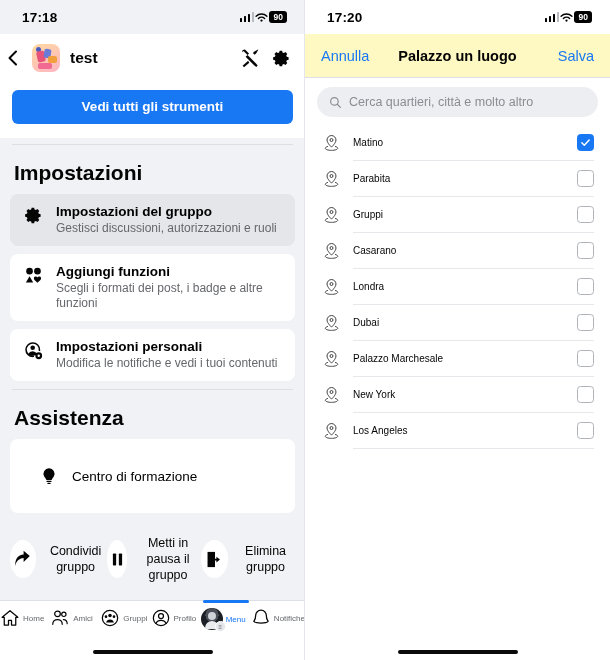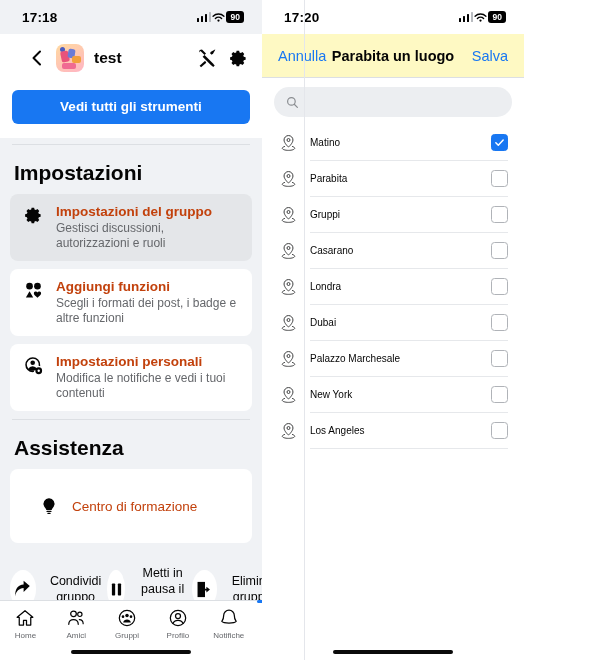--- a/index.html
+++ b/index.html
@@ -3,21 +3,21 @@
 <meta charset="utf-8">
 <style>
   * { box-sizing: border-box; margin: 0; padding: 0; }
   html, body {
     width: 610px; height: 660px;
     font-family: "Liberation Sans", sans-serif;
     background: #ffffff;
     overflow: hidden;
   }
   .screens { display: flex; width: 610px; height: 660px; }
-  .screen { position: relative; width: 262px; height: 660px; overflow: hidden; }
+  .screen { position: relative; width: 305px; height: 660px; overflow: hidden; }
   .screen.left  { background: #f0f2f5; }
   .screen.right { background: #ffffff; }
   .divider-vert {
     position: absolute; left: 304px; top: 0; width: 1px; height: 660px;
     background: #e4e6eb; z-index: 40;
   }
 
   
   .statusbar {
     height: 34px; display: flex; align-items: center;
@@ -33,21 +33,21 @@
   .bars i:nth-child(4) { height: 10px; background: #b8bbc0; }
   .battery {
     background: #000; color: #fff; font-size: 8.5px; font-weight: bold;
     border-radius: 3px; padding: 1.5px 3px 1.5px 3.5px; line-height: 1;
     min-width: 18px; text-align: center;
   }
 
   
   .l-header {
     height: 48px; background: #fff; display: flex; align-items: center;
-    padding: 0 14px 0 28px; gap: 10px;
+    padding: 0 14px 0 4px; gap: 10px;
   }
   .back-chev { width: 18px; height: 18px; flex: none; }
   .grp-avatar {
     width: 28px; height: 28px; border-radius: 8px; flex: none;
     overflow: hidden; position: relative;
     background: linear-gradient(150deg,#ffd9a0 0%,#ffc9b0 45%,#ffb4c4 100%);
   }
   .grp-avatar .b1 { position:absolute; width:8px; height:11px; background:#e8537a; border-radius:2px; left:5px; top:7px; transform:rotate(-12deg);}
   .grp-avatar .b2 { position:absolute; width:7px; height:9px; background:#6b7bd6; border-radius:2px; left:12px; top:5px; transform:rotate(9deg);}
   .grp-avatar .b3 { position:absolute; width:9px; height:7px; background:#f2a03d; border-radius:2px; left:16px; top:12px;}
@@ -69,21 +69,21 @@
     font-size: 21px; font-weight: bold; color: #050505;
     padding: 16px 14px 9px;
   }
   .card {
     background: #fff; margin: 0 10px 8px; border-radius: 8px;
     padding: 9px 12px 10px; display: flex; gap: 12px; align-items: flex-start;
   }
   .card.sel { background: #e4e6e9; }
   .card .ico { flex: none; width: 22px; display:flex; align-items:center; justify-content:center; padding-top:3px; }
   .card .txt { flex: 1; min-width: 0; }
-  .card .ttl { font-size: 13.5px; font-weight: bold; color: #c2410c; line-height: 17px; }
+  .card .ttl { font-size: 13.5px; font-weight: bold; color: #000000; line-height: 17px; }
   .card .sub { font-size: 12px; color: #65676b; line-height: 15px; margin-top: 1px; }
   .card.single { align-items: center; padding: 28px; }
   .card.single .ico { padding-top: 0; }
   .card.single .ttl { font-weight: normal; font-size: 13.5px; }
 
   .hsep { height: 1px; background: #dcdfe3; margin: 6px 12px 0; }
 
   
   .actions { display: flex; padding: 14px 10px 0; }
   .action { flex: 1; display: flex; flex-direction: row; align-items: center; gap: 8px; cursor: pointer; }
@@ -95,21 +95,21 @@
     font-size: 12.5px; color: #050505; text-align: center; line-height: 16px;
     max-width: 72px;
   }
 
   
   .tabbar {
     position: absolute; left: 0; bottom: 0; width: 305px; height: 60px;
     background: #fff; border-top: 1px solid #dcdfe3;
     display: flex; align-items: flex-start; padding-top: 7px;
   }
-  .tab { flex: 1; display: flex; flex-direction: column; align-items: center; gap: 3px; position: relative; cursor: pointer; }
+  .tab { flex: 1; display: flex; flex-direction: row; align-items: center; gap: 3px; position: relative; cursor: pointer; }
   .tab .tlbl { font-size: 8px; color: #65676b; }
   .tab.active .tlbl { color: #1877f2; }
   .tab .tind {
     position: absolute; top: -8px; left: 50%; transform: translateX(-50%);
     width: 46px; height: 2.5px; background: #1877f2; border-radius: 2px;
   }
   .menu-av {
     width: 22px; height: 22px; border-radius: 50%; position: relative;
     background: radial-gradient(circle at 50% 32%, #4a4f58 0 35%, #1c2026 36% 100%);
     overflow: visible;
@@ -340,35 +340,35 @@
         <span class="tlbl">Gruppi</span>
       </div>
       <div class="tab">
         <svg width="20" height="20" viewBox="0 0 24 24">
           <circle cx="12" cy="12" r="9.2" fill="none" stroke="#050505" stroke-width="1.5"></circle>
           <circle cx="12" cy="9.7" r="3" fill="none" stroke="#050505" stroke-width="1.5"></circle>
           <path d="M5.8 19c.8-2.7 3.2-4.3 6.2-4.3s5.4 1.6 6.2 4.3" fill="none" stroke="#050505" stroke-width="1.5"></path>
         </svg>
         <span class="tlbl">Profilo</span>
       </div>
-      <div class="tab">
-        <svg width="20" height="20" viewBox="0 0 24 24">
-          <path d="M12 2.6a6.4 6.4 0 00-6.4 6.4c0 4.5-1.7 6.1-2.2 7 .4.5 3.3 2 8.6 2s8.2-1.5 8.6-2c-.5-.9-2.2-2.5-2.2-7A6.4 6.4 0 0012 2.6z" fill="none" stroke="#050505" stroke-width="1.5" stroke-linejoin="round"></path>
-        </svg>
-        <span class="tlbl">Notifiche</span>
-      </div>
       <div class="tab active">
         <span class="tind"></span>
         <span class="menu-av">
           <span class="face"></span>
             <span class="body"></span>
           <span class="badge">≡</span>
         </span>
         <span class="tlbl">Menu</span>
       </div>
+      <div class="tab">
+        <svg width="20" height="20" viewBox="0 0 24 24">
+          <path d="M12 2.6a6.4 6.4 0 00-6.4 6.4c0 4.5-1.7 6.1-2.2 7 .4.5 3.3 2 8.6 2s8.2-1.5 8.6-2c-.5-.9-2.2-2.5-2.2-7A6.4 6.4 0 0012 2.6z" fill="none" stroke="#050505" stroke-width="1.5" stroke-linejoin="round"></path>
+        </svg>
+        <span class="tlbl">Notifiche</span>
+      </div>
     </div>
 
     <div class="home-ind"></div>
   </div>
 
   <div class="divider-vert"></div>
 
   <div class="screen right">
 
     <div class="statusbar">
@@ -384,30 +384,31 @@
           <path d="M8 10.6a1.25 1.25 0 100-2.5 1.25 1.25 0 000 2.5z" fill="#000"></path>
           <path d="M4.6 7.1a4.9 4.9 0 016.8 0" stroke="#000" stroke-width="1.5" fill="none" stroke-linecap="round"></path>
           <path d="M2.1 4.6a8.4 8.4 0 0111.8 0" stroke="#000" stroke-width="1.5" fill="none" stroke-linecap="round"></path>
         </svg>
         <span class="battery">90</span>
       </div>
     </div>
 
     <div class="r-nav">
       <span class="nav-act nav-left">Annulla</span>
-      <span class="nav-ttl">Parabita un luogo</span>
+      <span class="nav-ttl">Palazzo un luogo</span>
       <span class="nav-act nav-right">Salva</span>
     </div>
 
     <div class="search-wrap">
       <div class="search-box">
         <svg width="13" height="13" viewBox="0 0 24 24">
           <circle cx="10" cy="10" r="7" fill="none" stroke="#8a8d91" stroke-width="2.2"></circle>
           <path d="M15.2 15.2L21 21" stroke="#8a8d91" stroke-width="2.2" stroke-linecap="round"></path>
         </svg>
+        <span class="search-ph">Cerca quartieri, città e molto altro</span>
       </div>
     </div>
 
     <div class="loc-list">
 
       <div class="loc-row">
         <span class="pin">
           <svg width="17" height="17" viewBox="0 0 24 24">
             <path d="M12 2.2a6.3 6.3 0 00-6.3 6.3c0 4.4 6.3 10 6.3 10s6.3-5.6 6.3-10A6.3 6.3 0 0012 2.2z" fill="none" stroke="#3a3b3c" stroke-width="1.4"></path>
             <circle cx="12" cy="8.5" r="2.1" fill="none" stroke="#3a3b3c" stroke-width="1.4"></circle>

